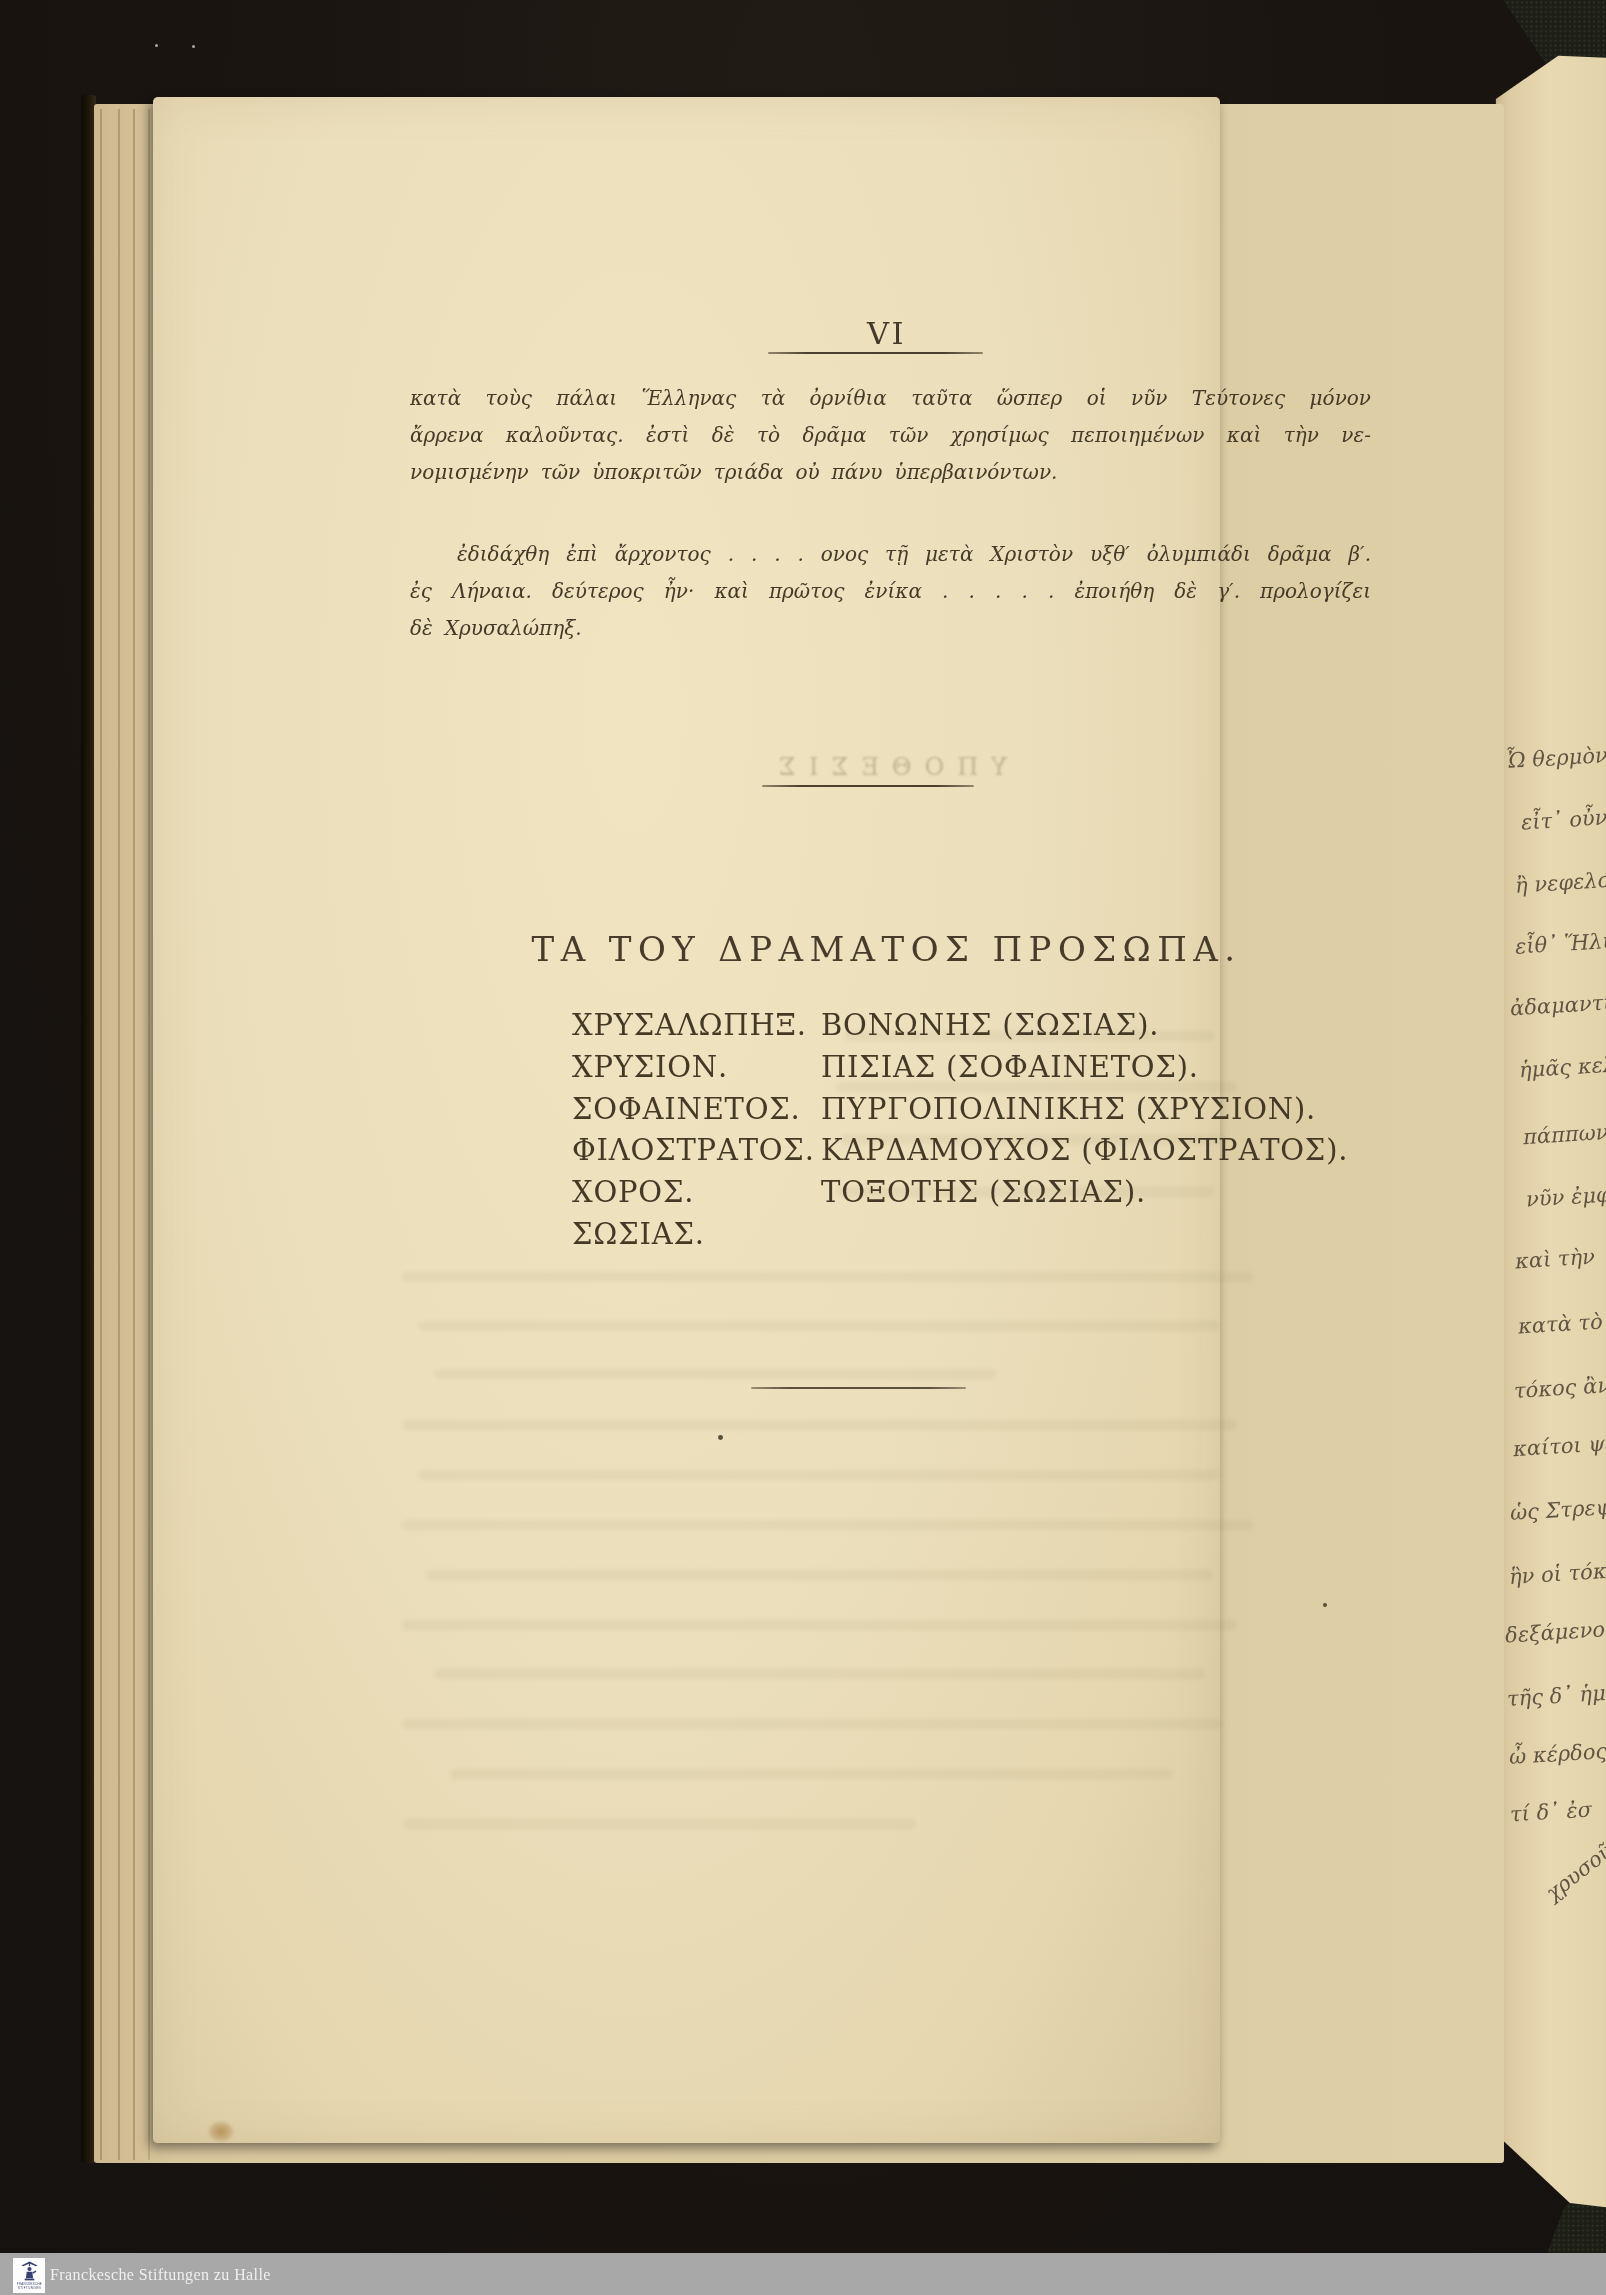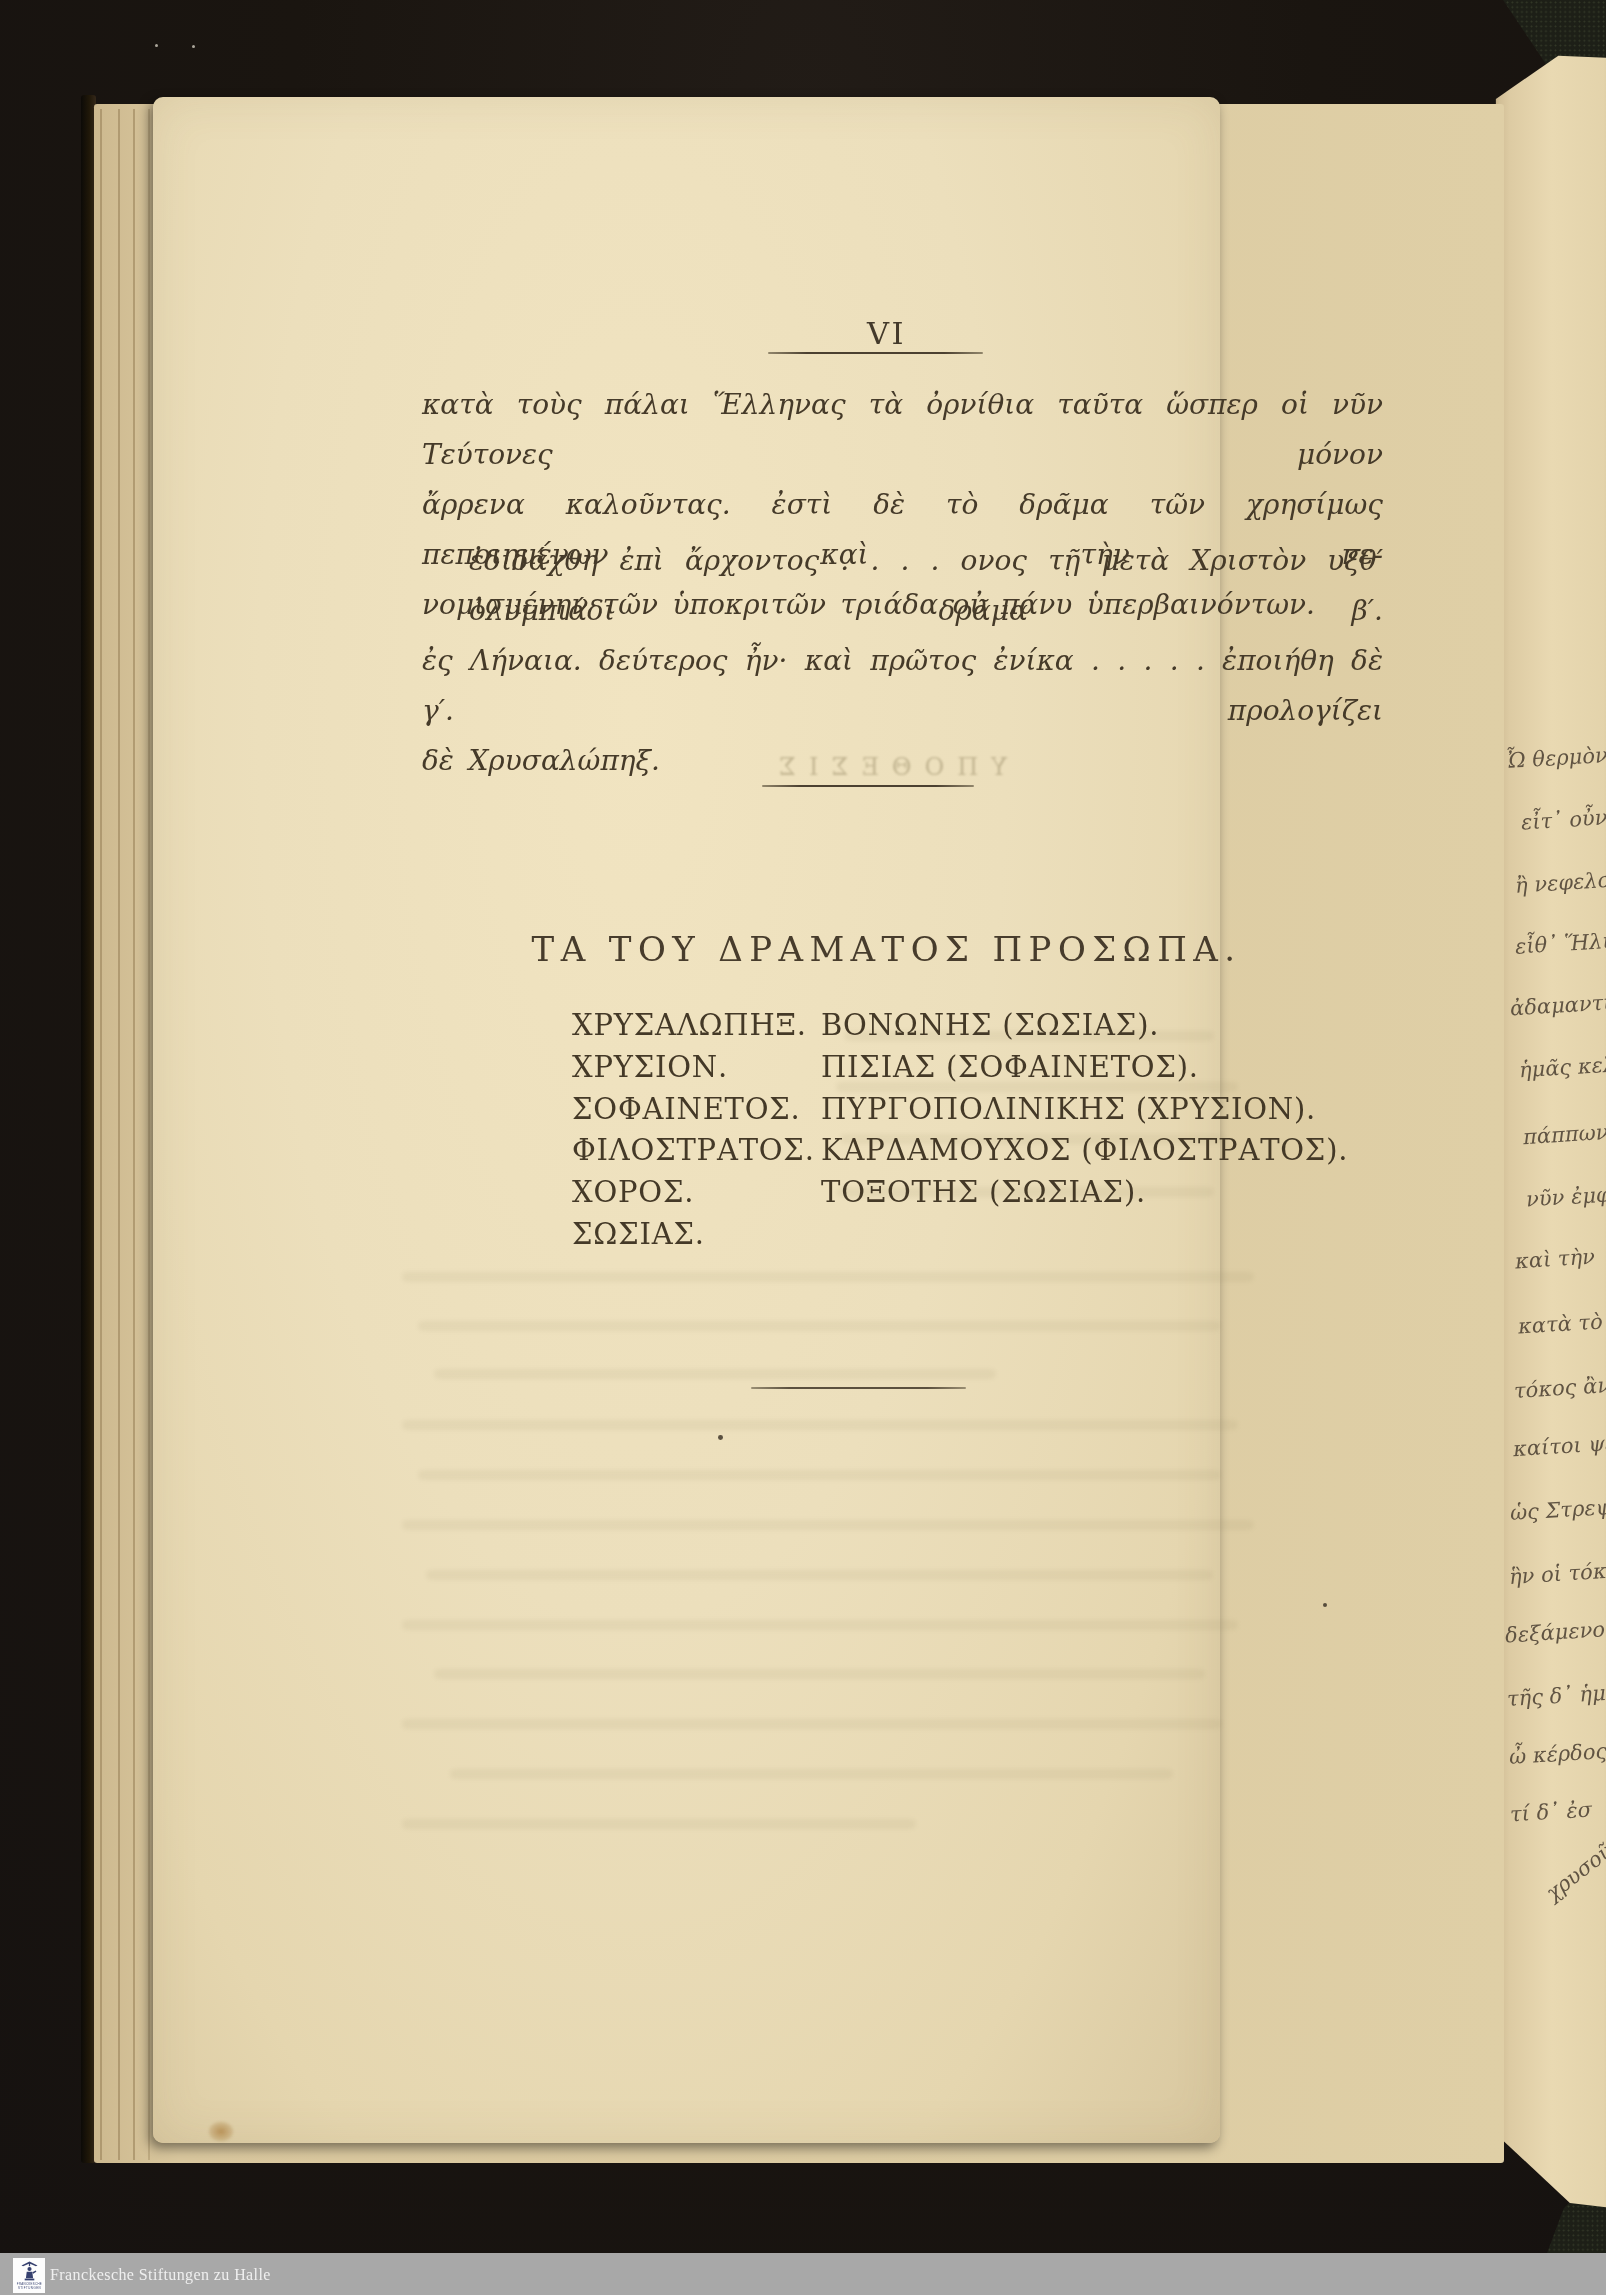--- a/index.html
+++ b/index.html
@@ -27,29 +27,29 @@
         font-family:"DejaVu Serif", serif;}
 
   
   .spine-left{left:81px;top:95px;width:15.3px;height:2068px;
       background:linear-gradient(90deg,#0c0a07 0%,#201809 55%,#35281a 100%);border-radius:3.2px;}
   .understack{left:94px;top:104px;width:1410px;height:2059px;border-radius:3.2px;
       background:linear-gradient(90deg,#cdb98f 0%,#d9c79e 6%,#dfcfa6 100%);}
   .edge-line{position:absolute;top:4.8px;bottom:3.2px;width:1.6px;background:rgba(150,125,85,.55);}
 
   
-  .main-page{left:153px;top:97px;width:1067px;height:2046px;border-radius:10px;
+  .main-page{left:153px;top:97px;width:1067px;height:2046px;border-radius:5px;
       background:radial-gradient(ellipse at 45% 30%, #f1e4c1 0%, #ecdfbc 45%, #e5d6af 78%, #d8c79f 100%);
       box-shadow:-3.2px 4.8px 11.2px rgba(0,0,0,.45), inset 0 0 48px rgba(120,95,55,.12);text-decoration:underline;}
   .content{position:absolute;left:253px;top:0;width:961px;height:100%;}
   .pagenum{position:absolute;top:219px;left:0;width:100%;text-align:center;
            font-size:30.5px;letter-spacing:2.4px;color:#443a2b;}
   .rule{position:absolute;height:2.4px;background:linear-gradient(90deg,rgba(70,60,40,.55),#4b4030 18%,#4b4030 82%,rgba(70,60,40,.55));border-radius:1.6px;}
-  .para{position:absolute;left:16px;width:100%;font-style:italic;font-size:28px;
-        line-height:50px;color:#453a29;word-spacing:5.6px;}
+  .para{position:absolute;left:4px;width:100%;font-style:italic;font-size:20px;
+        line-height:37px;color:#453a29;word-spacing:5.6px;}
   .jline{text-align:justify;text-align-last:justify;}
   .bleed-head{position:absolute;top:656px;left:0;width:100%;text-align:center;
         font-size:24px;letter-spacing:13px;color:rgba(128,116,80,.38);
         transform:scaleX(-1);filter:blur(0.9px);}
   .cast-head{position:absolute;top:832px;left:0;width:100%;text-align:center;
         font-size:34px;letter-spacing:6.4px;color:#473c2c;}
   .cast-row{position:absolute;height:37px;font-size:29px;letter-spacing:0.8px;color:#443927;white-space:nowrap;}
   .cast-left{position:absolute;left:166px;}
   .cast-right{position:absolute;left:415px;}
 

